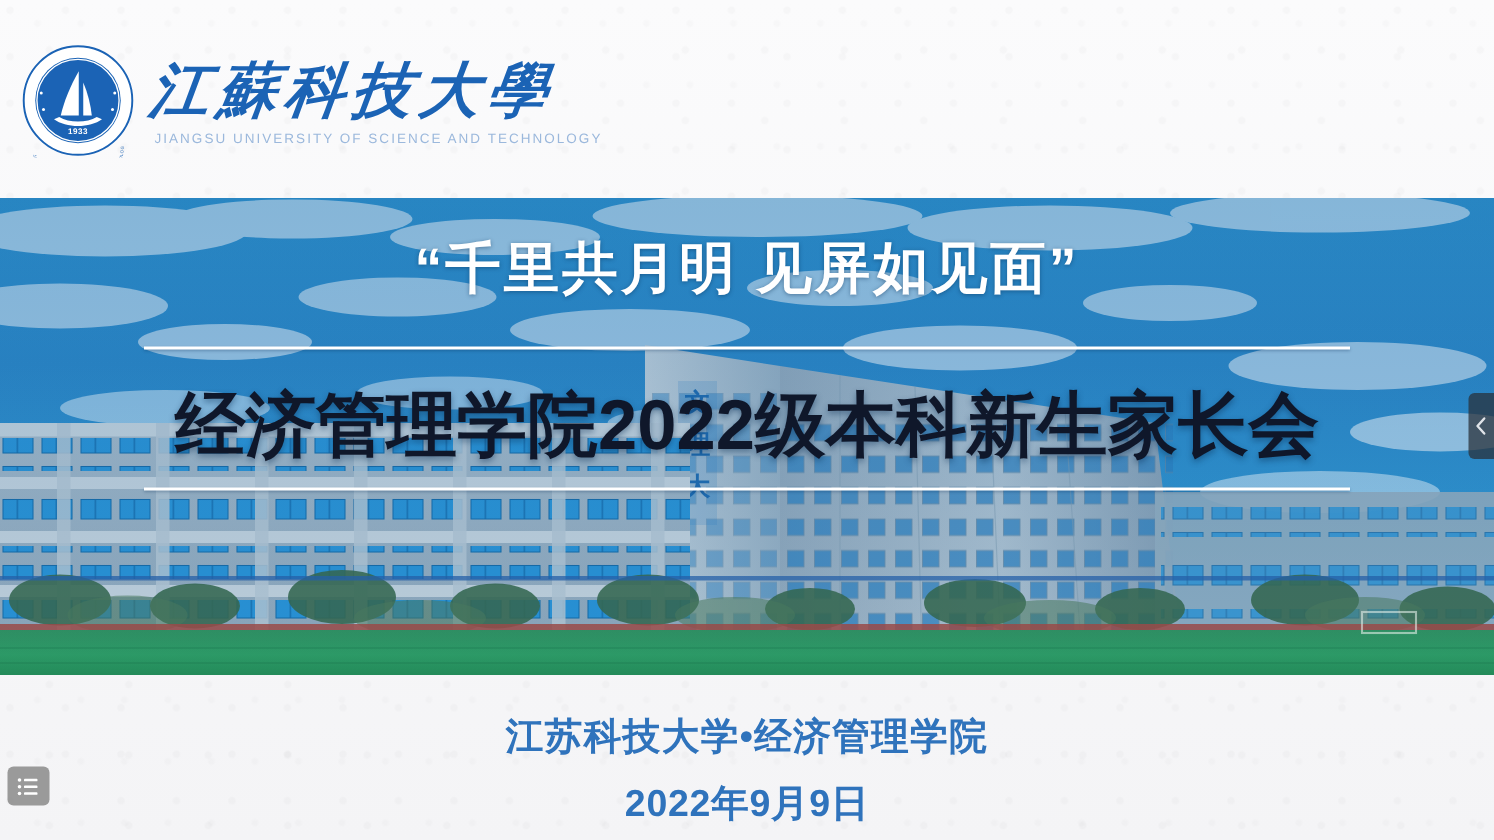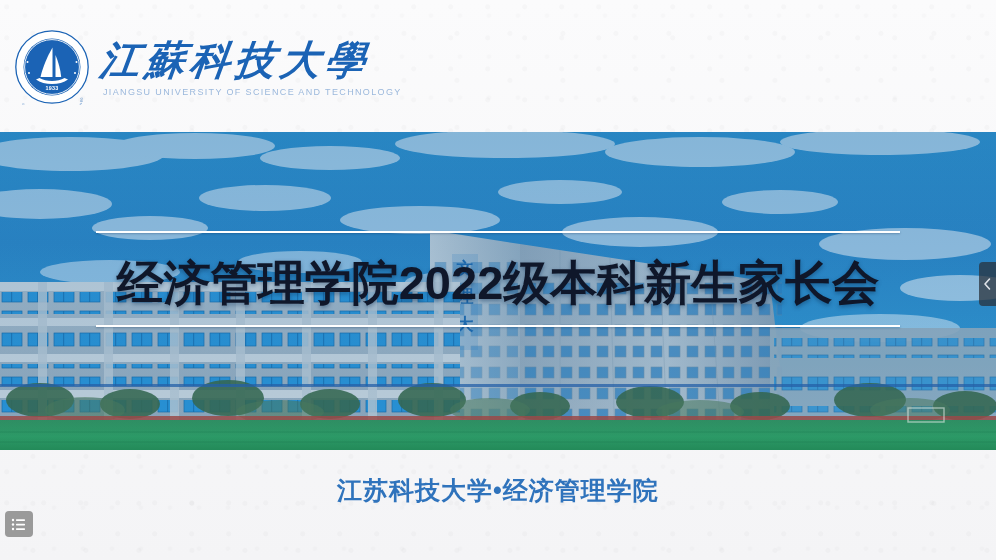--- a/index.html
+++ b/index.html
@@ -393,35 +393,37 @@
 
       <g stroke="#e8f2ea" stroke-width="1.4" opacity="0.6" fill="none">
         <rect x="908" y="276" width="36" height="14"></rect>
       </g>
     </svg>
   </div>
 
   <div class="banner-tint"></div>
 
   <div class="banner-content">
+    <div class="quote-title">“千里共月明  见屏如见面”</div>
     <div class="rule rule-top"></div>
     <div class="main-title">经济管理学院2022级本科新生家长会</div>
     <div class="rule rule-bottom"></div>
   </div>
 
   <div class="edge-toggle">
     <svg width="9" height="14" viewBox="0 0 9 14" xmlns="http://www.w3.org/2000/svg">
       <polyline points="6.5,2 2,7 6.5,12" fill="none" stroke="#dfe3e8" stroke-width="1.6" stroke-linecap="round" stroke-linejoin="round"></polyline>
     </svg>
   </div>
 
 </div>
 
 <div class="footer">
   <div class="footer-org">江苏科技大学•经济管理学院</div>
+  <div class="footer-date">2022年9月9日</div>
 </div>
 
 <div class="menu-button">
   <svg width="16" height="13" viewBox="0 0 16 13" xmlns="http://www.w3.org/2000/svg">
     <g fill="#ffffff">
       <circle cx="2" cy="2" r="1.2"></circle>
       <rect x="5" y="1.2" width="9" height="1.7" rx="0.6"></rect>
       <circle cx="2" cy="6.5" r="1.2"></circle>
       <rect x="5" y="5.7" width="9" height="1.7" rx="0.6"></rect>
       <circle cx="2" cy="11" r="1.2"></circle>

